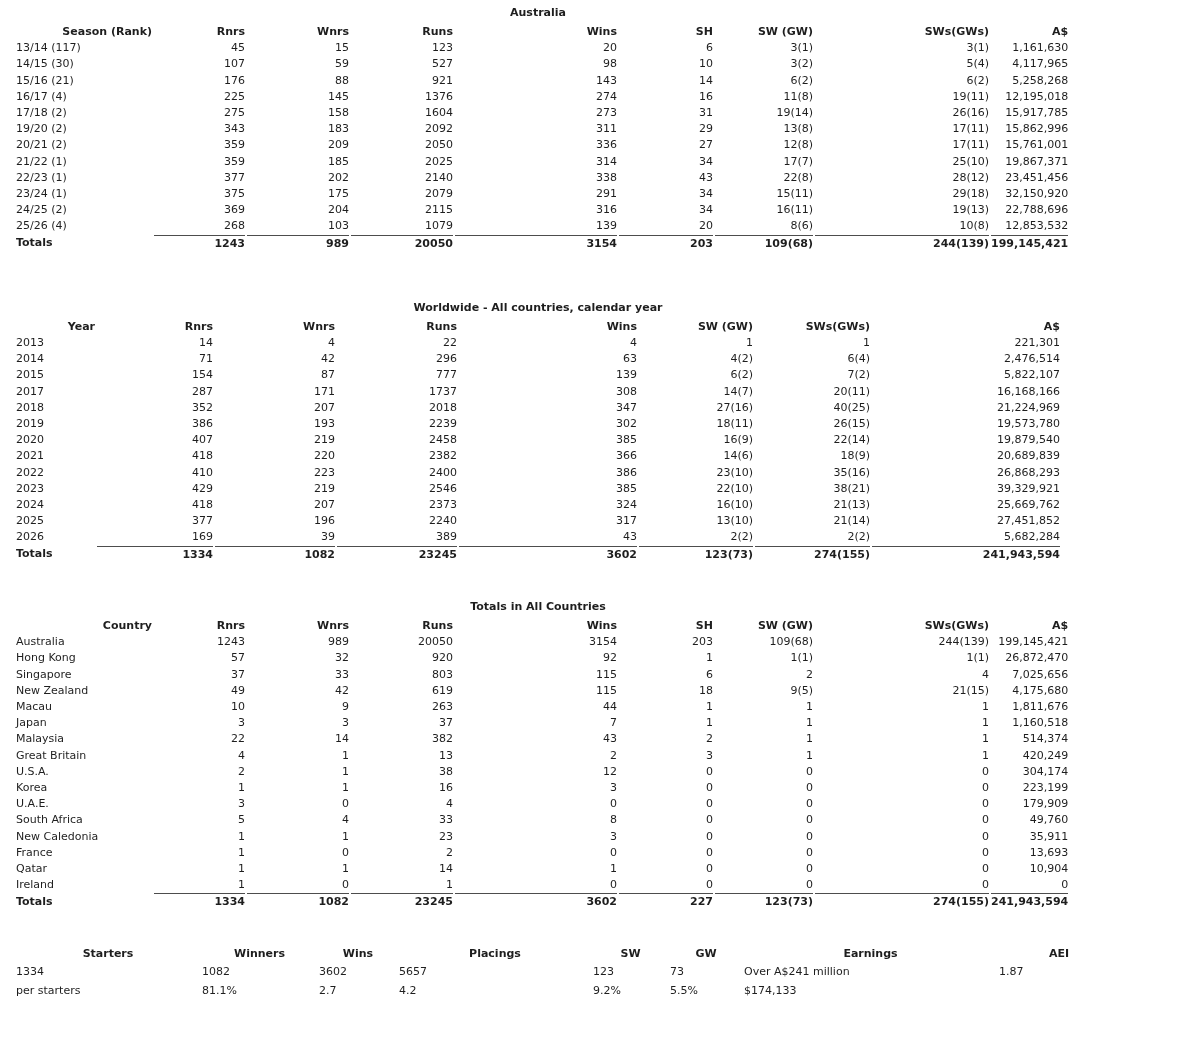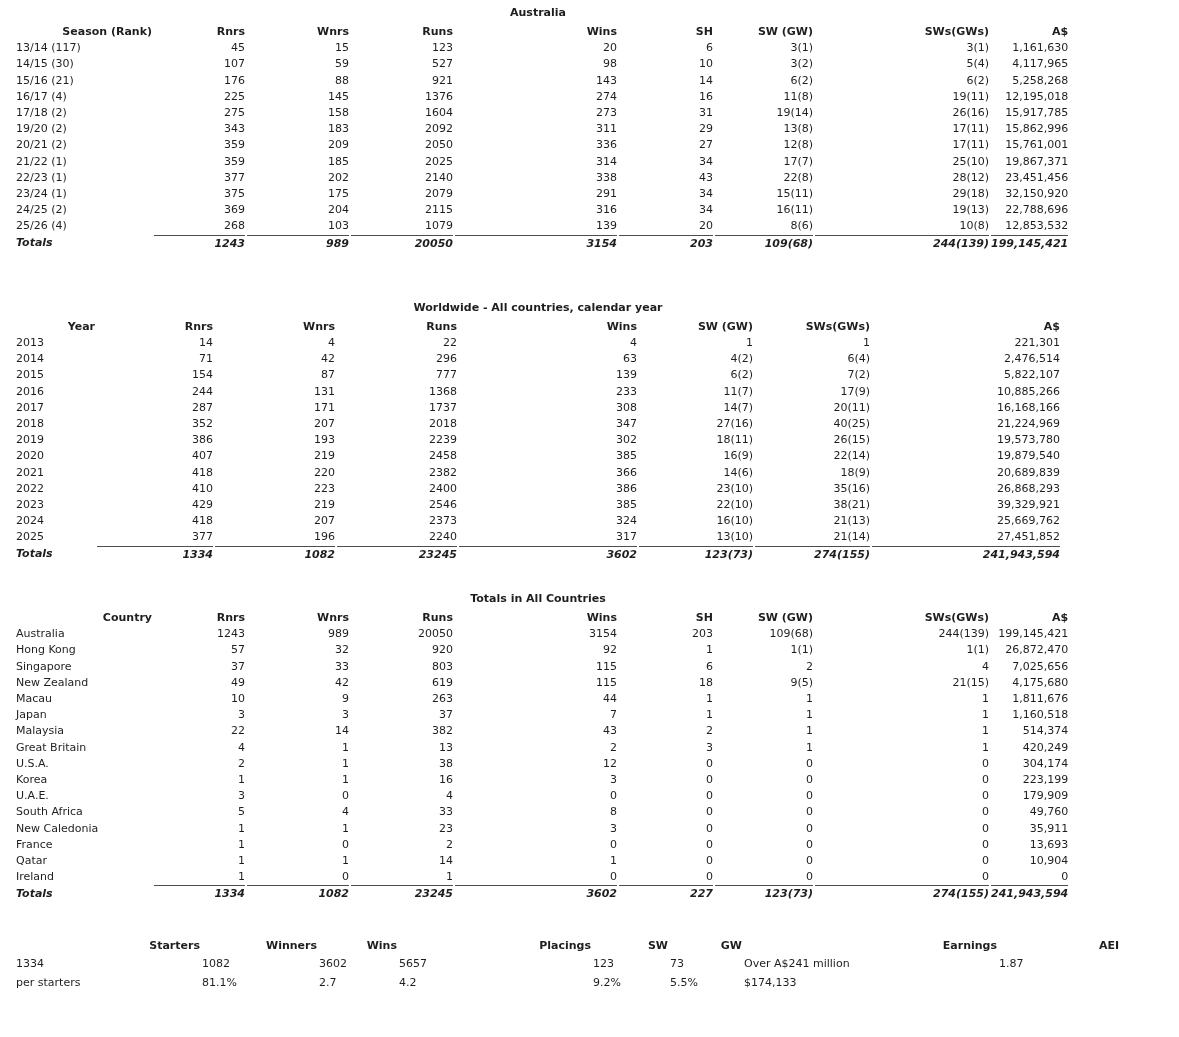--- a/index.html
+++ b/index.html
@@ -15,21 +15,21 @@
   .tbl-title {
     width: 1048px;
     margin-left: 14px;
     margin-bottom: 4px;
     text-align: center;
     font-weight: bold;
     height: 15px; line-height: 15px;
     white-space: nowrap;
   }
   .mt2 { margin-top: 48px; }
-  .mt3 { margin-top: 28px; }
+  .mt3 { margin-top: 36px; }
   table {
     border-collapse: separate;
     border-spacing: 2px 0;
     table-layout: fixed;
     margin-left: 14px;
   }
   th, td {
     padding: 0;
     height: 16.2px;
     line-height: 16.2px;
@@ -37,24 +37,24 @@
     overflow: visible;
     vertical-align: middle;
   }
   th {
     font-weight: bold;
     text-align: right;
   }
   th.label { text-align: right; }
   td { text-align: left; }
   td.num { text-align: right; }
-  tr.totals td { font-weight: bold; font-style: italic; }
+  tr.totals td { font-weight: bold; }
   tr.totals td.line { border-top: 1px solid #4d4d4d; }
   .summary { margin-top: 34px; }
-  .summary th { text-align: right; }
+  .summary th { text-align: center; }
   .summary th, .summary td { height: 18.5px; line-height: 18.5px; }
   .summary td.num { text-align: left; }
 </style>
 </head>
 <body>
 
 <div class="report">
 
   <div class="tbl-title">Australia</div>
   <table>
@@ -280,30 +280,20 @@
           <td>2015</td>
           <td class="num">154</td>
           <td class="num">87</td>
           <td class="num">777</td>
           <td class="num">139</td>
           <td class="num">6(2)</td>
           <td class="num">7(2)</td>
           <td class="num">5,822,107</td>
         </tr>
         <tr>
-          <td>2016</td>
-          <td class="num">244</td>
-          <td class="num">131</td>
-          <td class="num">1368</td>
-          <td class="num">233</td>
-          <td class="num">11(7)</td>
-          <td class="num">17(9)</td>
-          <td class="num">10,885,266</td>
-        </tr>
-        <tr>
           <td>2017</td>
           <td class="num">287</td>
           <td class="num">171</td>
           <td class="num">1737</td>
           <td class="num">308</td>
           <td class="num">14(7)</td>
           <td class="num">20(11)</td>
           <td class="num">16,168,166</td>
         </tr>
         <tr>
@@ -378,20 +368,30 @@
         </tr>
         <tr>
           <td>2025</td>
           <td class="num">377</td>
           <td class="num">196</td>
           <td class="num">2240</td>
           <td class="num">317</td>
           <td class="num">13(10)</td>
           <td class="num">21(14)</td>
           <td class="num">27,451,852</td>
+        </tr>
+        <tr>
+          <td>2026</td>
+          <td class="num">169</td>
+          <td class="num">39</td>
+          <td class="num">389</td>
+          <td class="num">43</td>
+          <td class="num">2(2)</td>
+          <td class="num">2(2)</td>
+          <td class="num">5,682,284</td>
         </tr>
       </tbody>
     <tfoot>
         <tr class="totals">
           <td>Totals</td>
           <td class="num line">1334</td>
           <td class="num line">1082</td>
           <td class="num line">23245</td>
           <td class="num line">3602</td>
           <td class="num line">123(73)</td>

